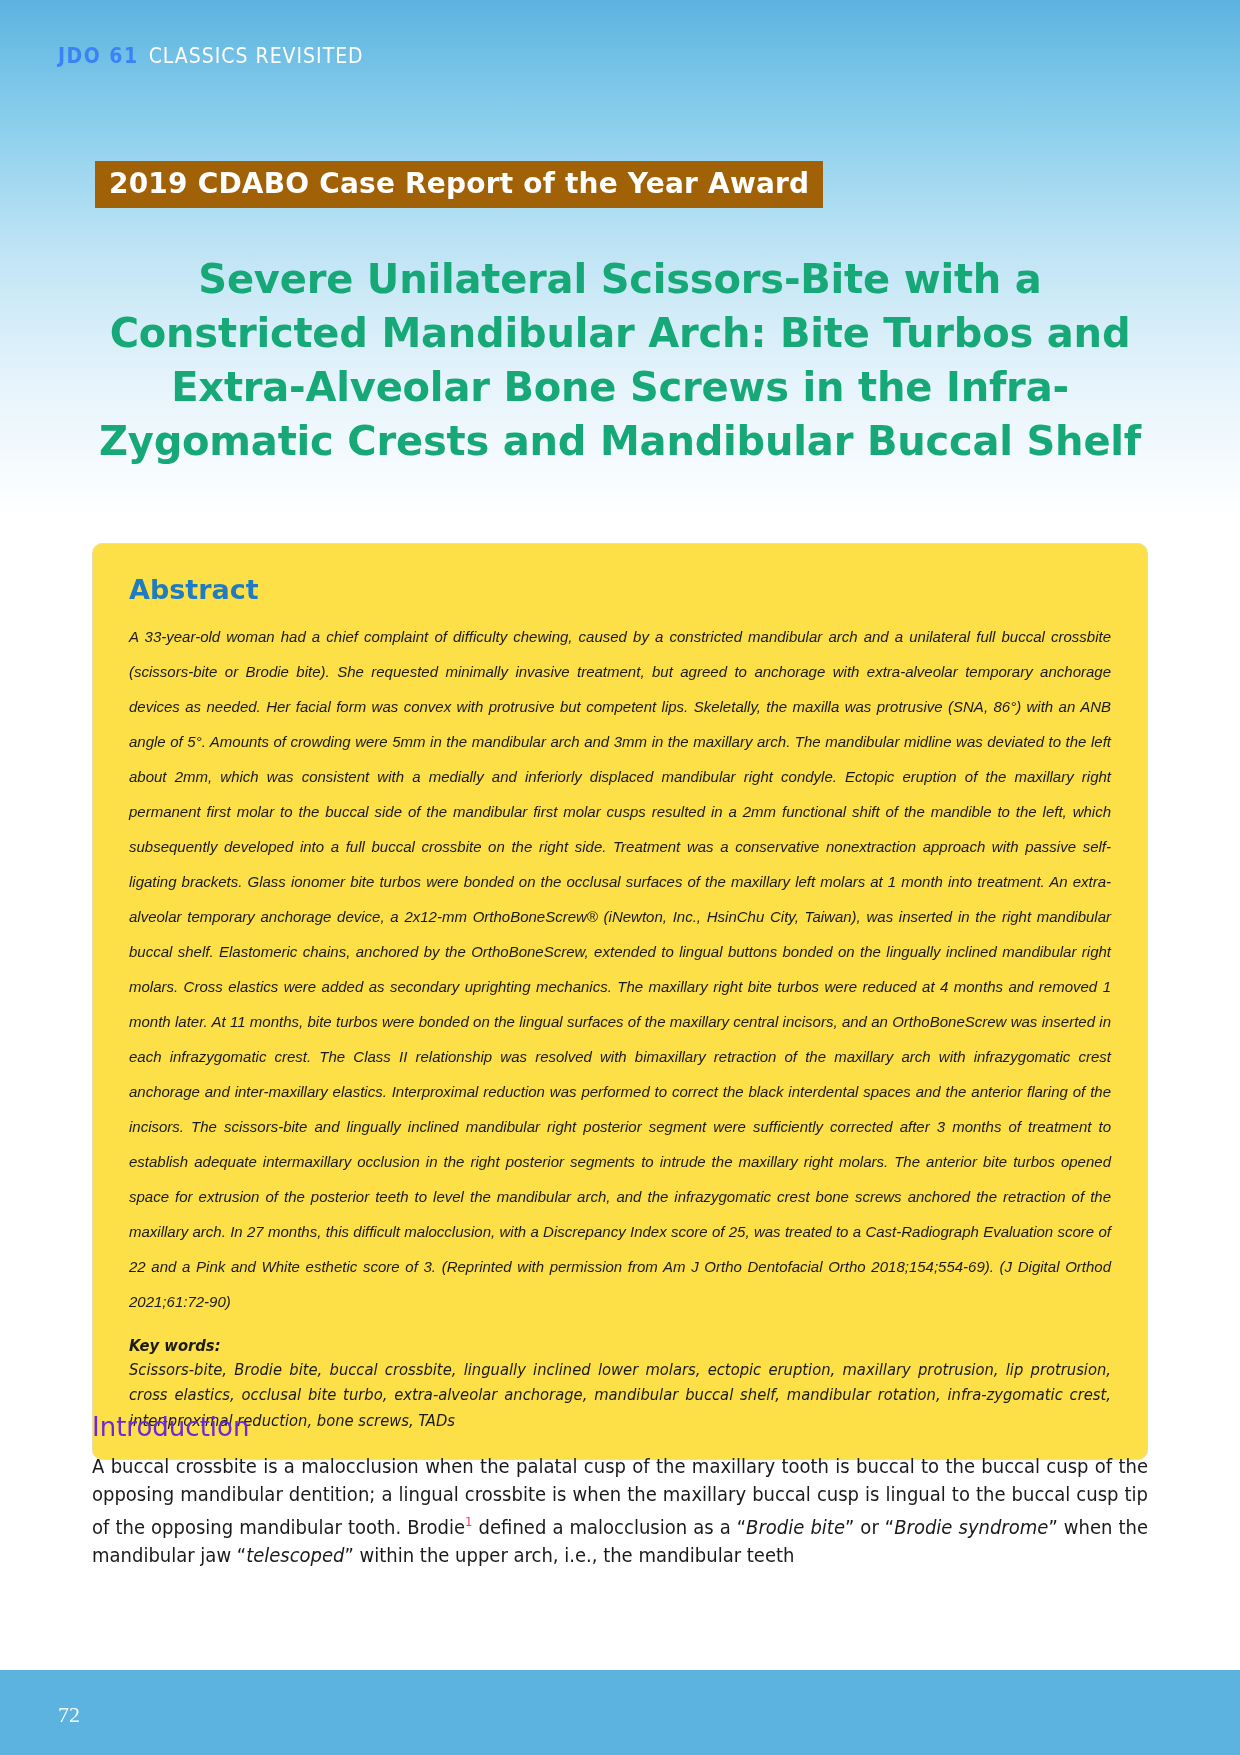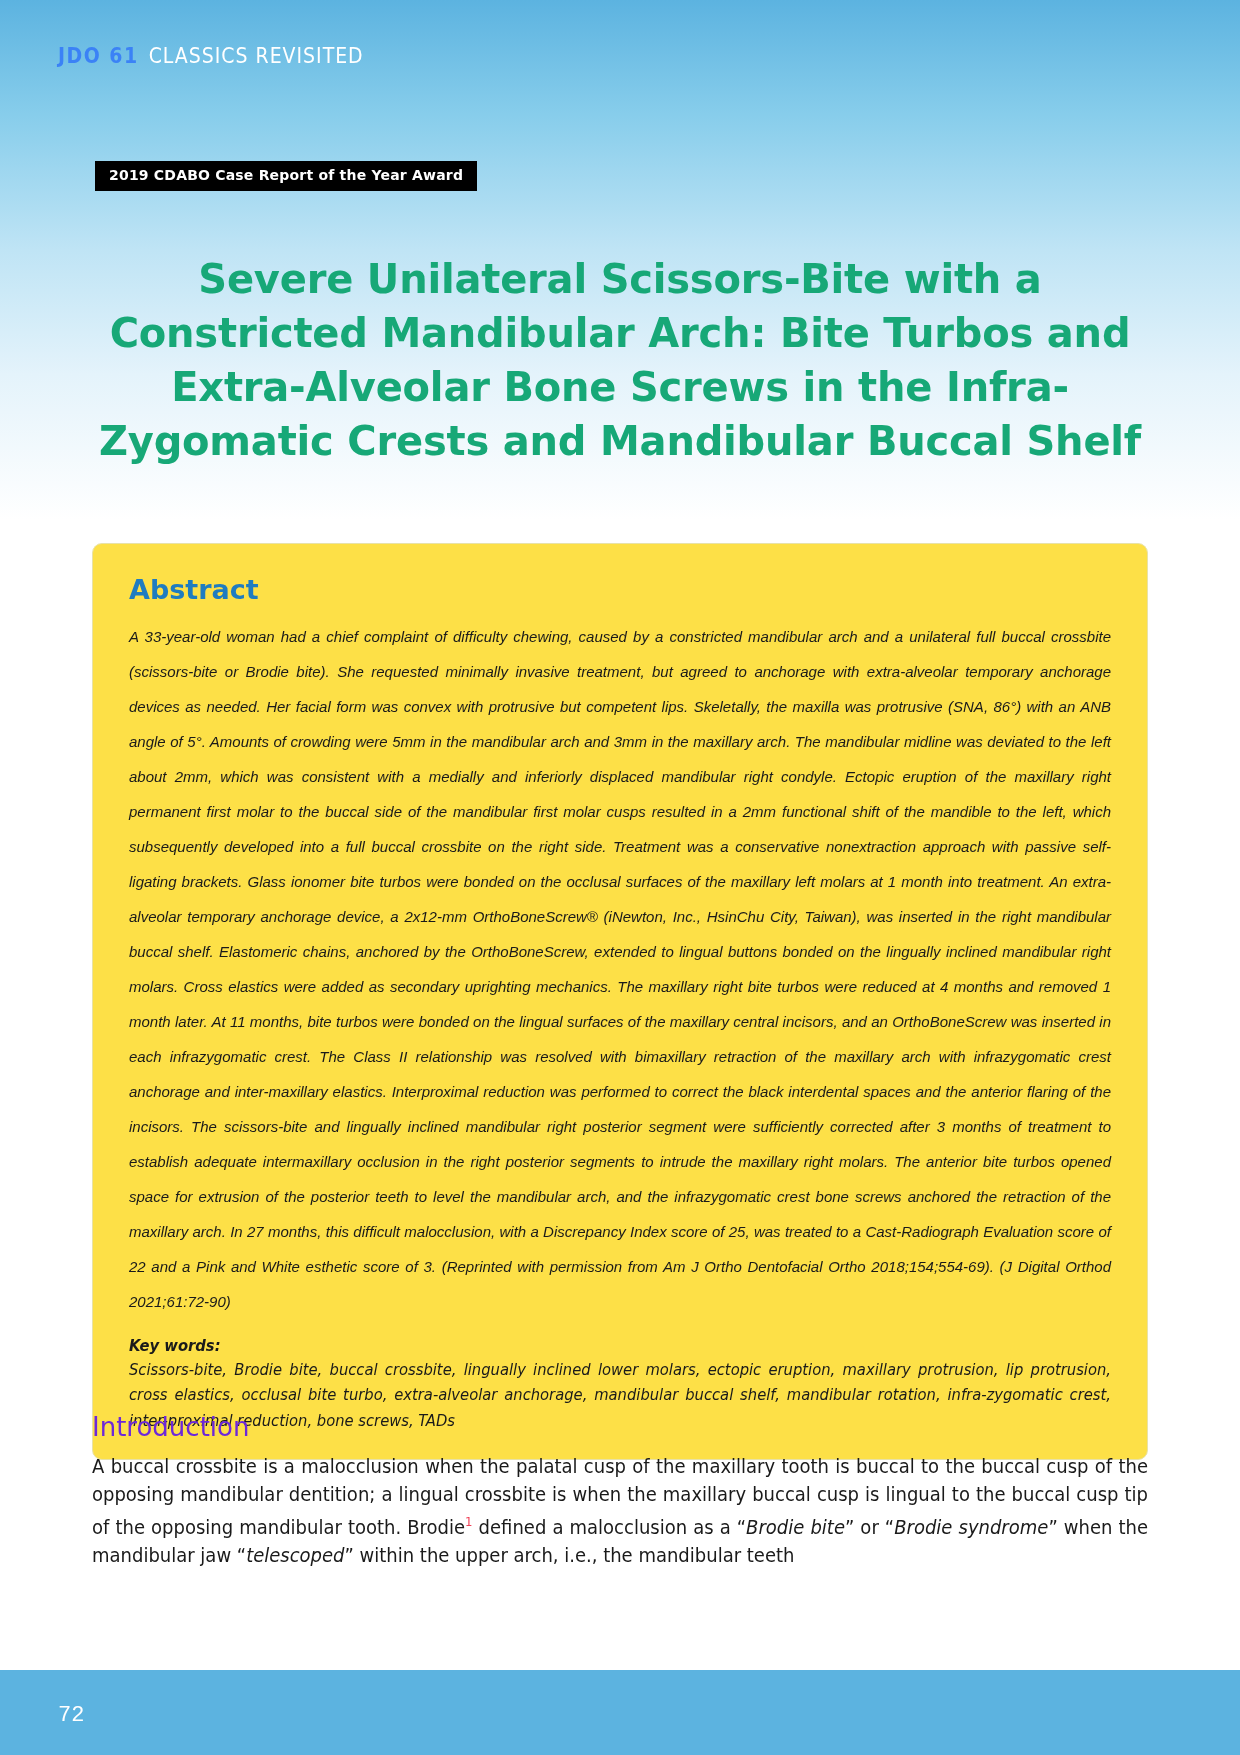--- a/index.html
+++ b/index.html
@@ -44,23 +44,23 @@
   .header .sect {
     color: #ffffff;
     font-weight: 400;
     letter-spacing: 1px;
     margin-left: 10px;
   }
   .award-badge {
     position: absolute;
     top: 161px;
     left: 95px;
-    background: #000000;
+    background: #a16207;
     color: #ffffff;
-    font-size: 14px;
+    font-size: 28px;
     font-weight: 600;
     padding: 6px 14px 8px 14px;
     letter-spacing: 0.2px;
     font-family: "DejaVu Sans", "Liberation Sans", sans-serif;
   }
   .title {
     position: absolute;
     top: 225px;
     left: 80px;
     width: 1080px;
@@ -146,21 +146,21 @@
     width: 1240px;
     height: 85px;
     background: #5cb3e0;
   }
   .page-number {
     position: absolute;
     bottom: 27px;
     left: 58px;
     color: #ffffff;
     font-size: 22px;
-    font-family: Liberation Mono, monospace;
+    font-family: Liberation Serif, serif;
   }
 </style>
 </head>
 <body>
 
 <div class="page">
 
   <div class="top-band"></div>
 
   <div class="header">

